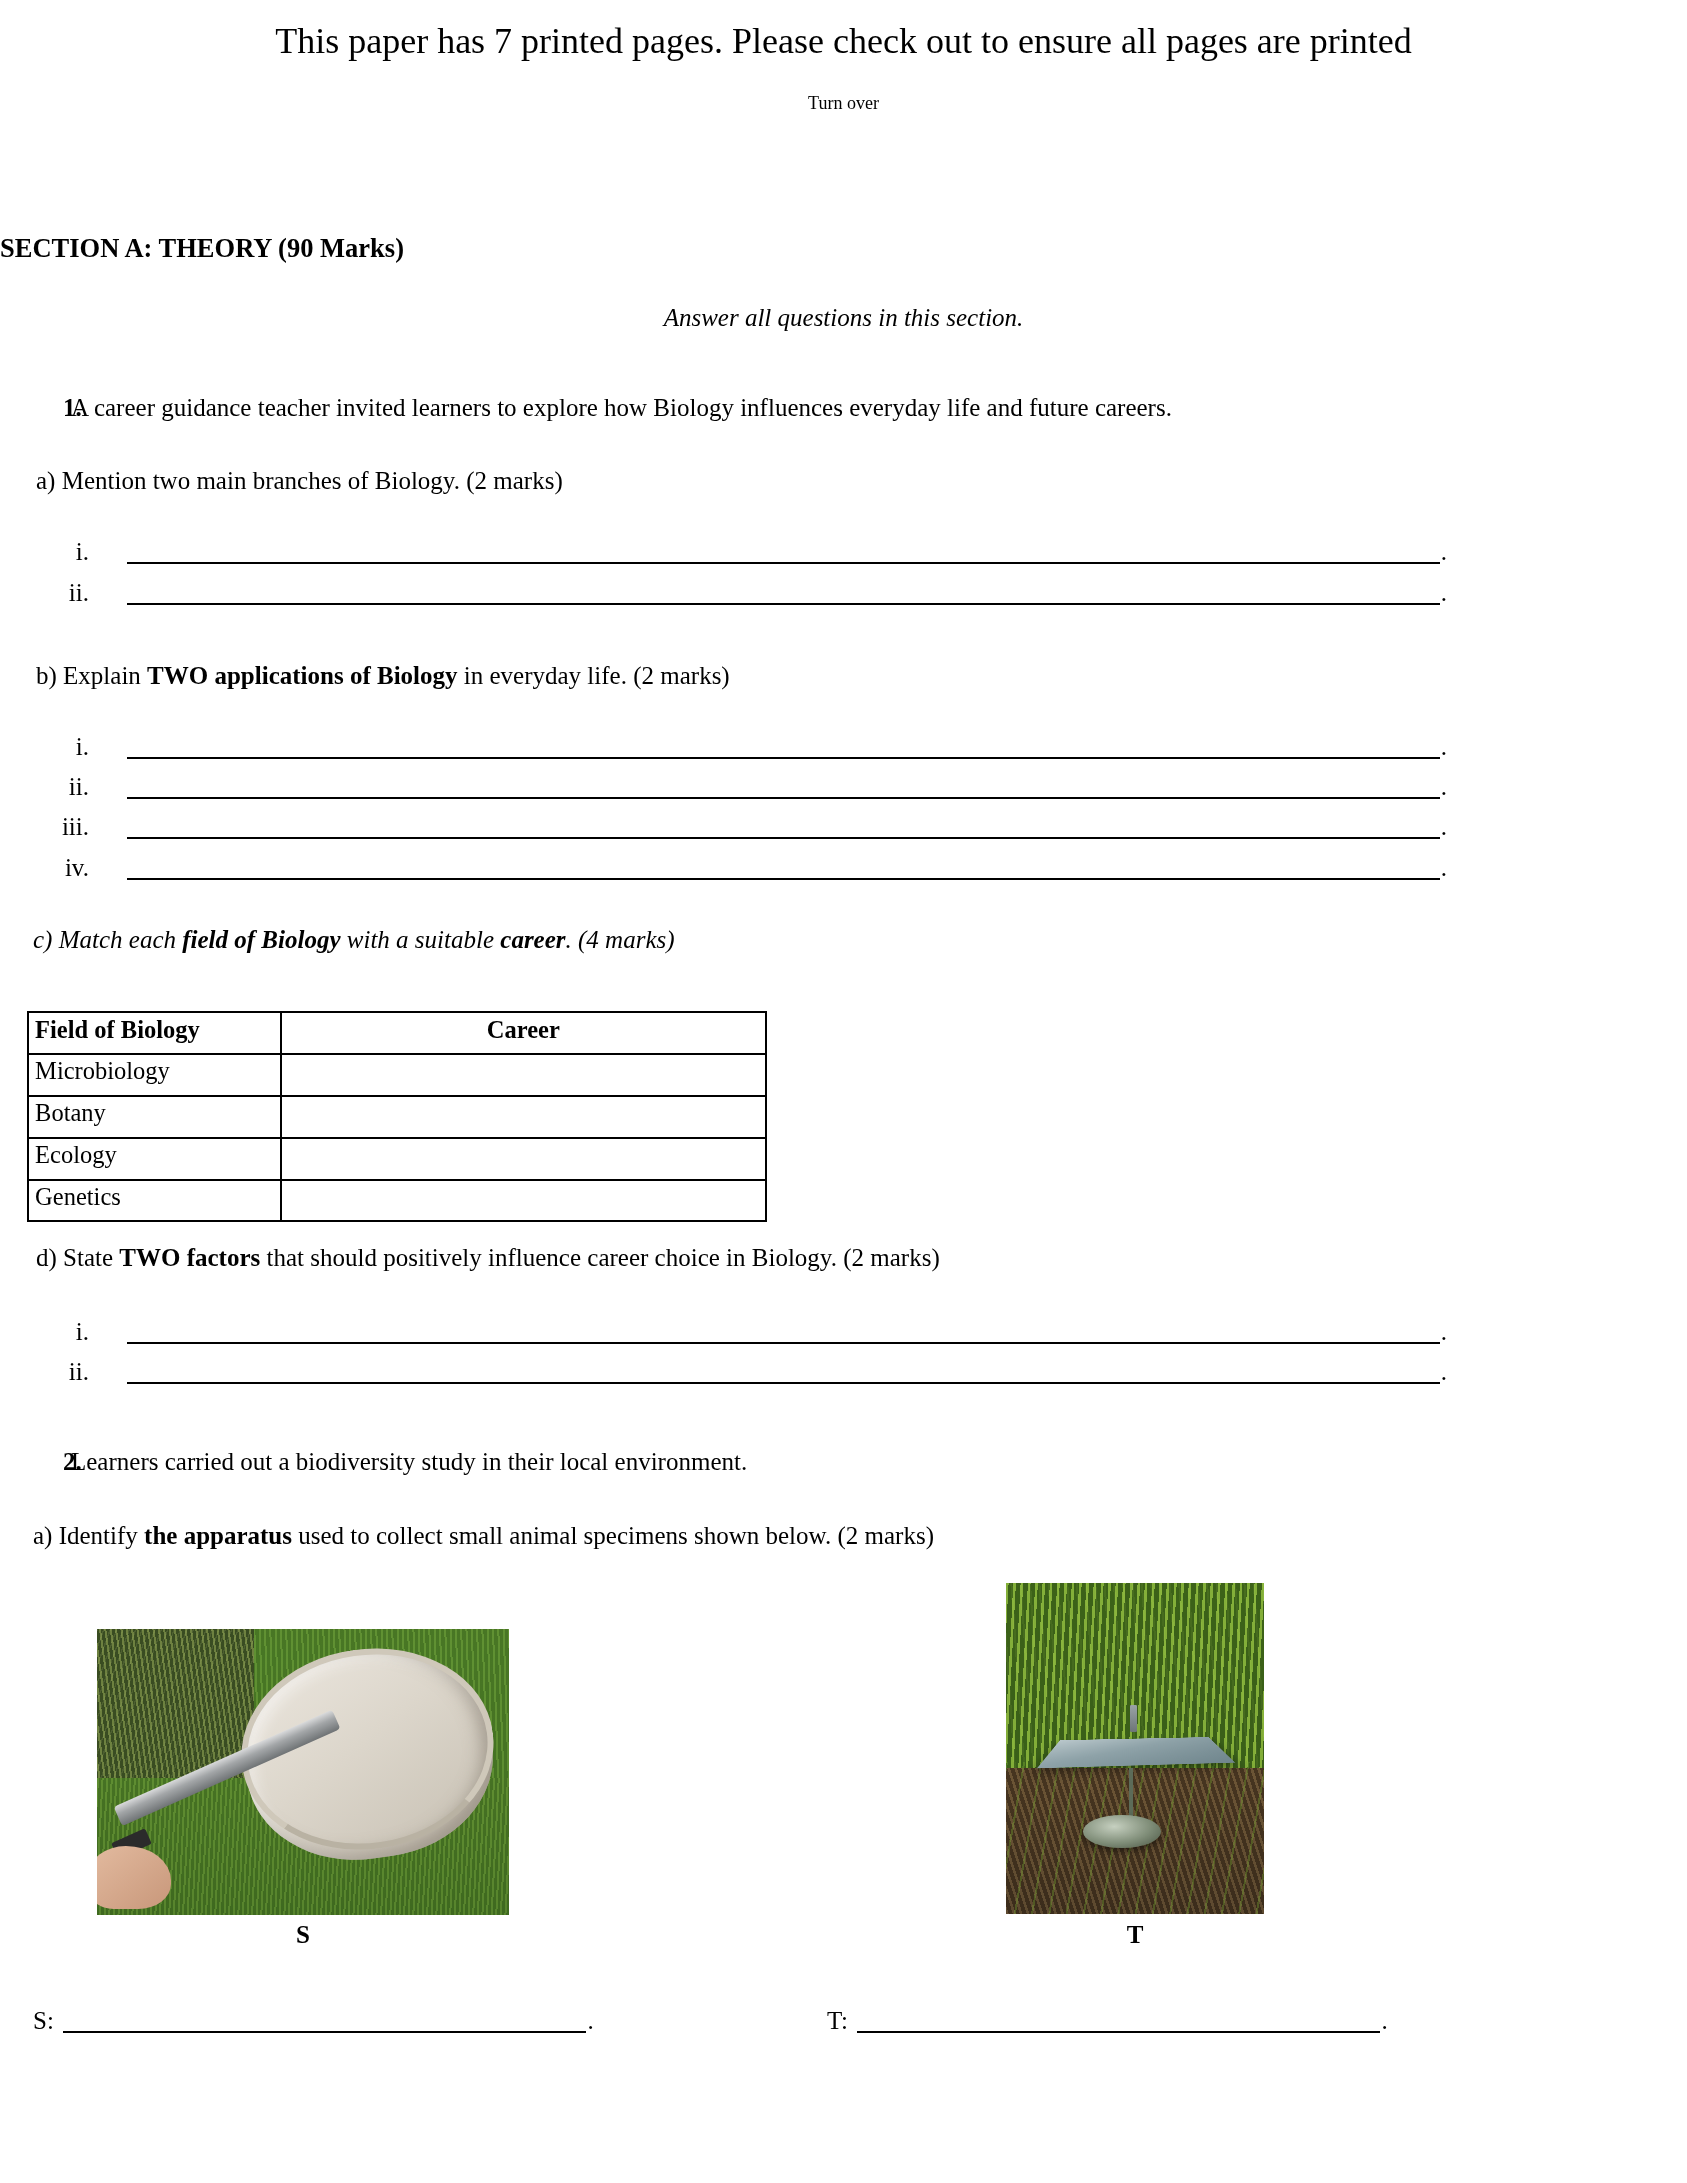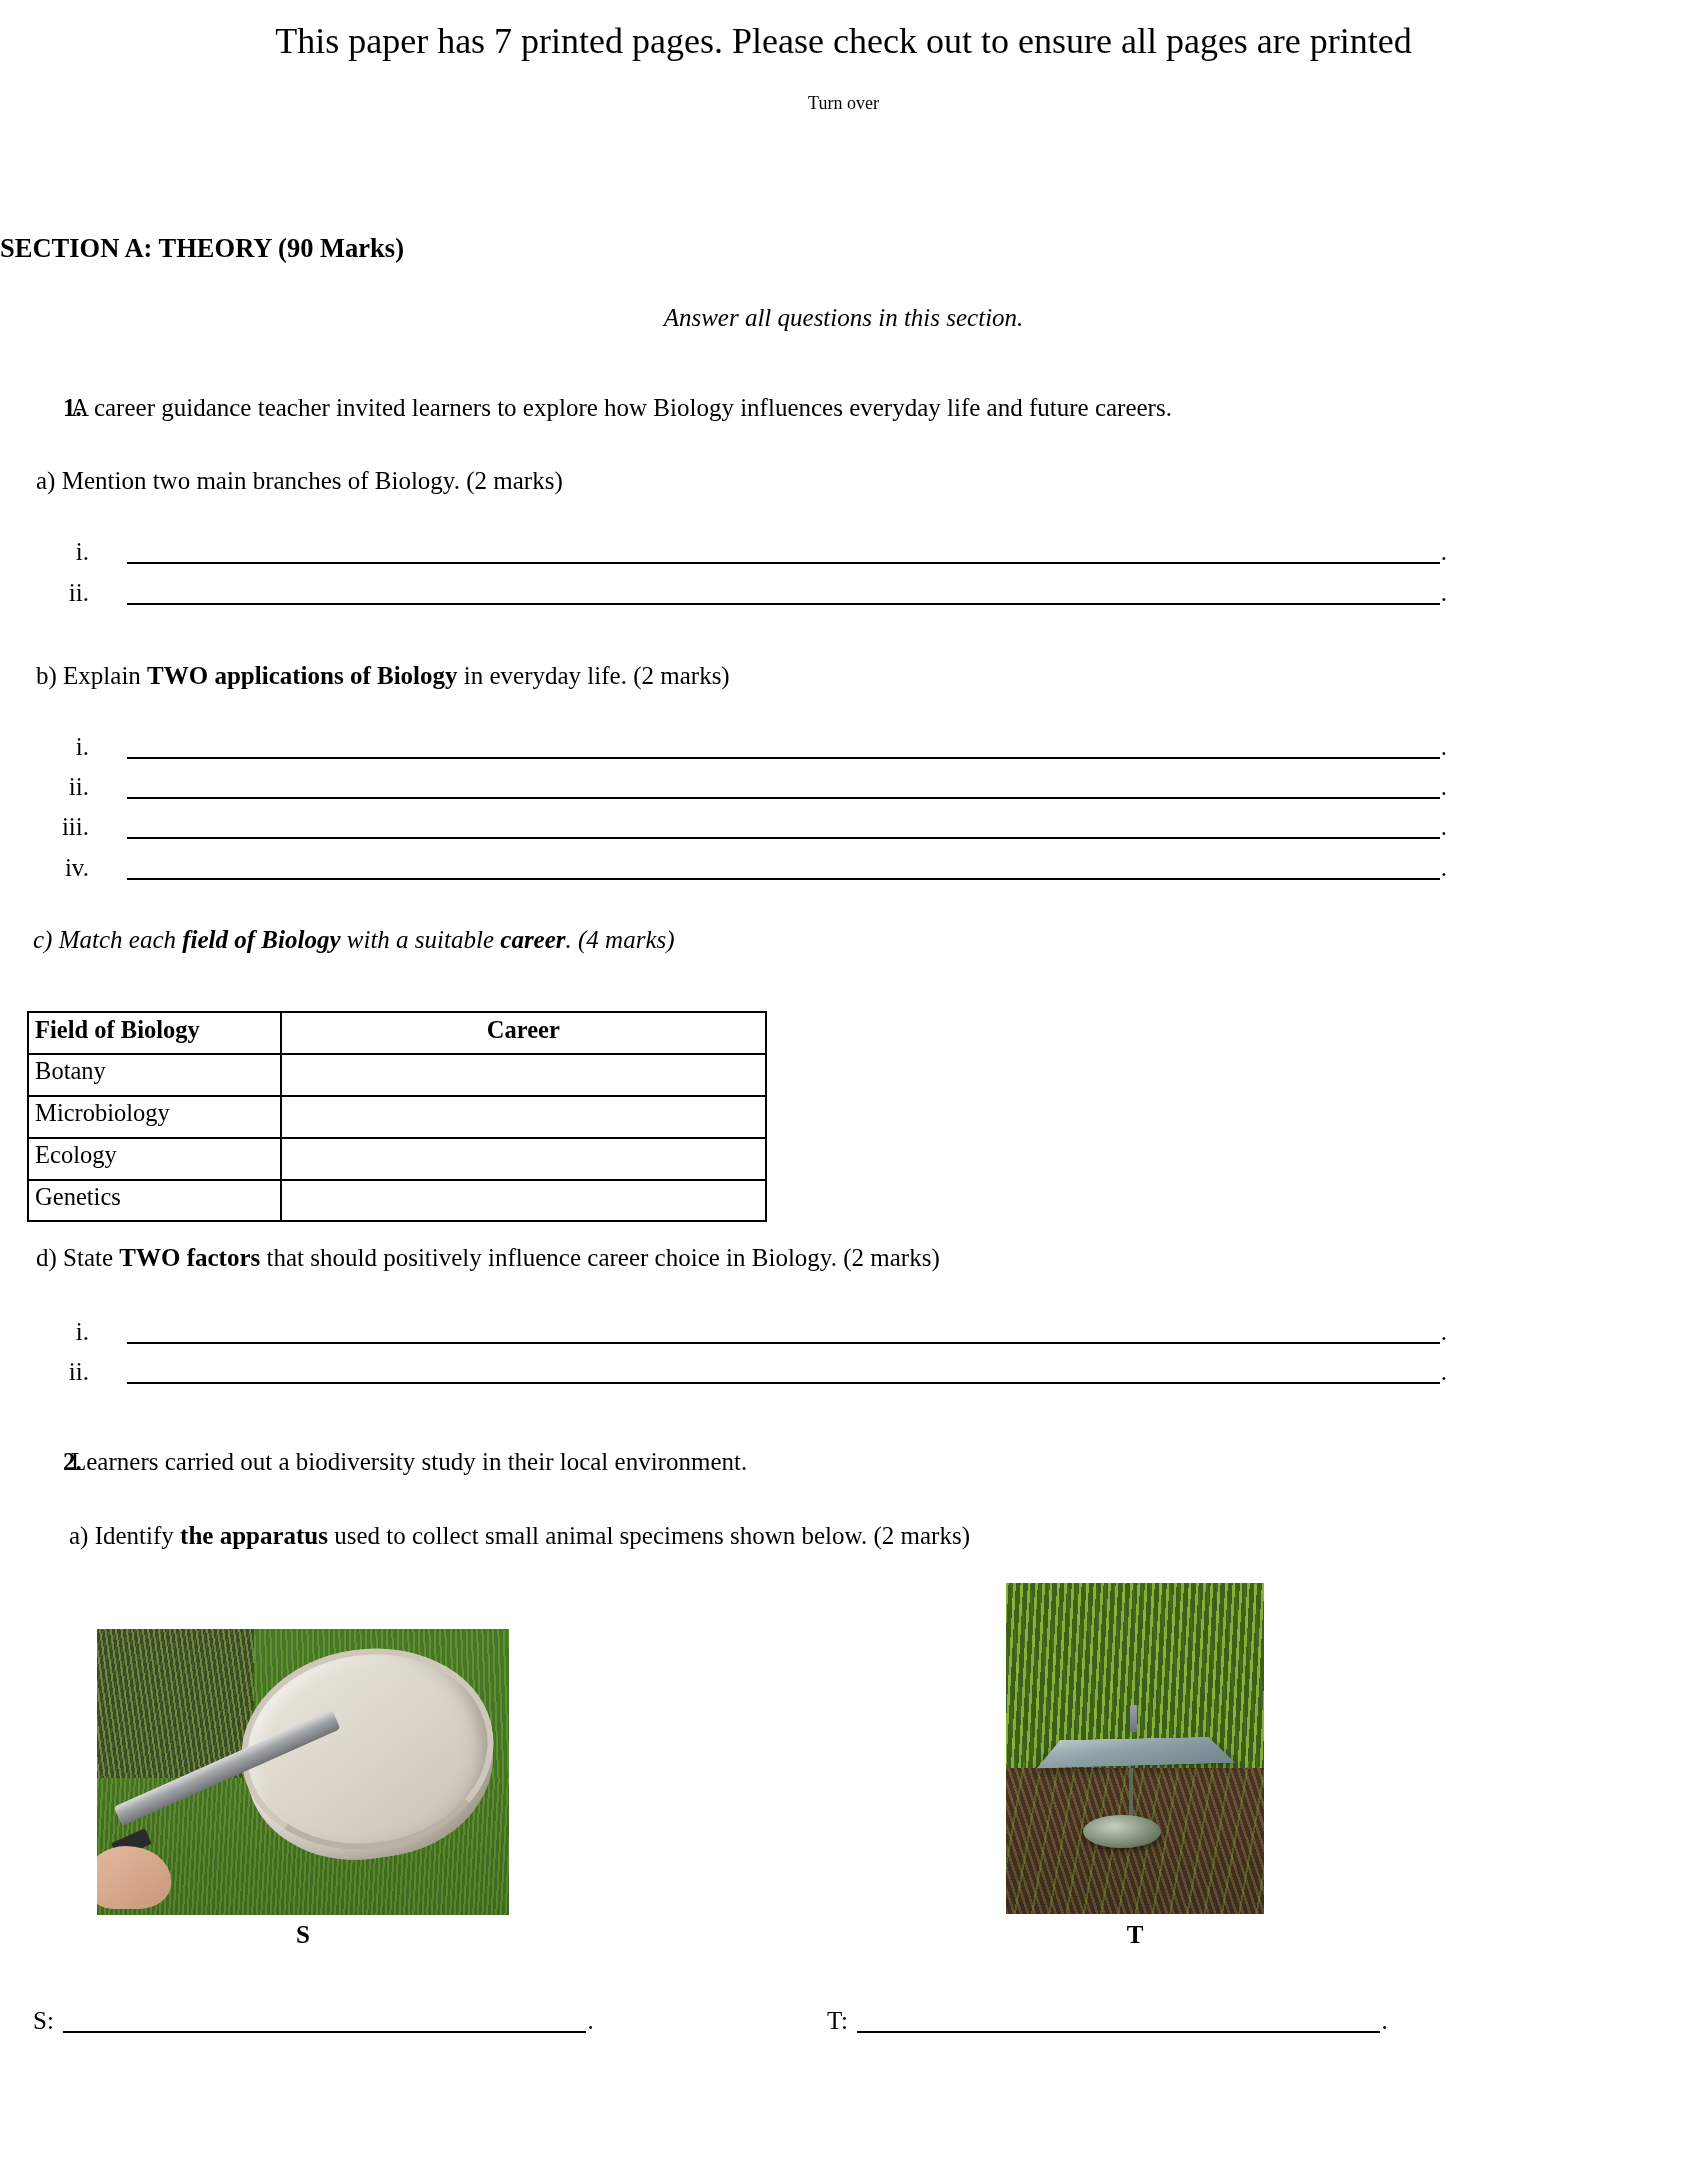--- a/index.html
+++ b/index.html
@@ -329,25 +329,25 @@
 
   <table class="match-table">
     <thead>
       <tr>
         <th class="col-field">Field of Biology</th>
         <th class="col-career">Career</th>
       </tr>
     </thead>
     <tbody>
       <tr>
-        <td class="col-field">Botany</td>
+        <td class="col-field">Microbiology</td>
         <td class="col-career"></td>
       </tr>
       <tr>
-        <td class="col-field">Microbiology</td>
+        <td class="col-field">Botany</td>
         <td class="col-career"></td>
       </tr>
       <tr>
         <td class="col-field">Ecology</td>
         <td class="col-career"></td>
       </tr>
       <tr>
         <td class="col-field">Genetics</td>
         <td class="col-career"></td>
       </tr>
@@ -367,21 +367,21 @@
     <span class="ans-roman">ii.</span>
     <span class="ans-rule" style="width:1313px;"></span>
     <span class="ans-dot">.</span>
   </div>
 
   <div class="q-row" style="top:1448px; left:0;">
     <span class="q-num">2.</span>
     <span class="q-text">Learners carried out a biodiversity study in their local environment.</span>
   </div>
 
-  <div class="sub-q" style="top:1522px; left:33px;margin-left:36px;">
+  <div class="sub-q" style="top:1522px; left:33px;">
     <span>a) Identify </span><b>the apparatus</b><span> used to collect small animal specimens shown below. (2 marks)</span>
   </div>
 
   <div class="specimen-img scene-s" style="left:97px; top:1629px; width:412px; height:286px;">
     <div class="sky-veg"></div>
     <div class="lawn2"></div>
     <div class="lawn"></div>
     <div class="net-bag"></div>
     <div class="net-rim"></div>
     <div class="net-handle"></div>

